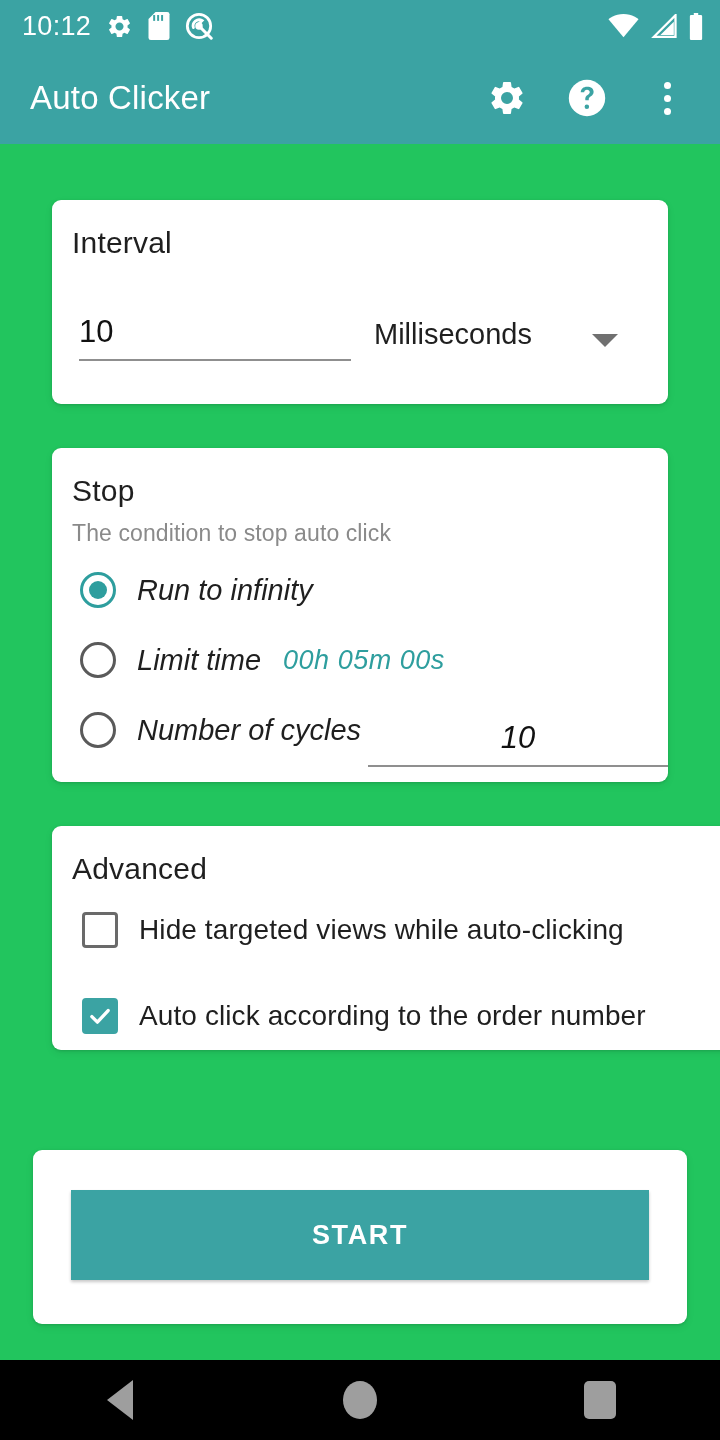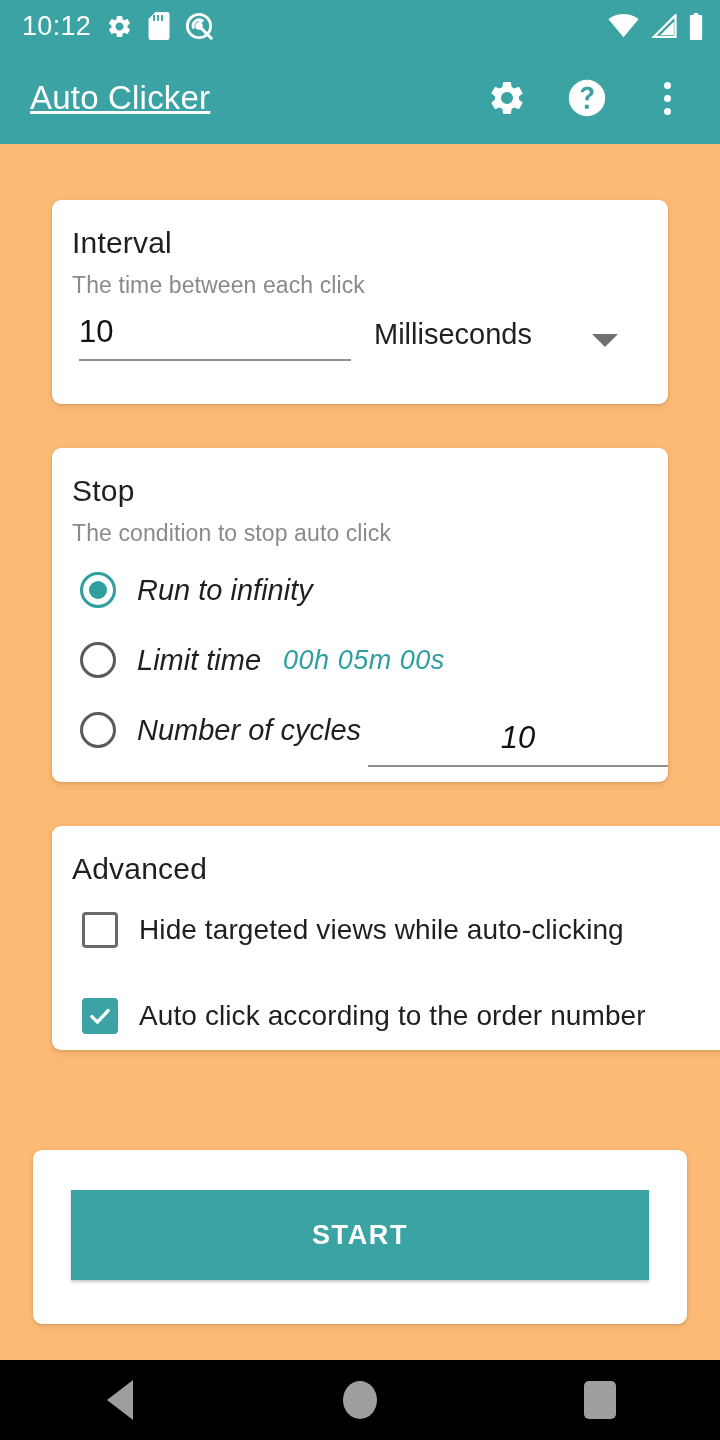--- a/index.html
+++ b/index.html
@@ -26,31 +26,31 @@
   .sb-ico{ display:block; }
 
   
   .appbar{
     height:92px; width:100%;
     background:#3BA3A3;
     display:flex; align-items:center;
     padding:0 20px 0 30px;
   }
   .app-title{
-    color:#fff; font-size:33px; font-weight:400; letter-spacing:.2px;text-decoration:underline;
+    color:#fff; font-size:33px; font-weight:400; letter-spacing:.2px;
   }
   .appbar-actions{ margin-left:auto; display:flex; align-items:center; gap:38px; padding-right:12px;}
   .action{ width:42px; height:42px; display:flex; align-items:center; justify-content:center; cursor:pointer;}
   .dots{ display:flex; flex-direction:column; gap:6px; align-items:center; }
   .dots i{ width:7px; height:7px; border-radius:50%; background:#fff; display:block;}
 
   
   .content{
     position:absolute; top:144px; left:0; right:0; bottom:80px;
-    background:#fdba74;
+    background:#22c55e;
   }
 
   .card{
     position:absolute;
     background:#FFFFFF;
     border-radius:9px;
     box-shadow:0 1px 3px rgba(0,0,0,0.13), 0 3px 9px rgba(0,0,0,0.07);
   }
   #card-interval{ left:52px; width:616px; top:56px;  height:204px; }
   #card-stop    { left:52px; width:616px; top:304px; height:334px; }
@@ -203,21 +203,20 @@
           <i></i>
         </div>
     </div>
   </div>
 </div>
 
 <div class="content">
 
   <div class="card" id="card-interval">
     <div class="card-title">Interval</div>
-    <div class="card-sub">The time between each click</div>
     <div class="interval-row">
       <div class="num-input">
         <span>10</span>
       </div>
       <div class="unit">
         <span>Milliseconds</span>
       </div>
       <div class="caret"></div>
     </div>
   </div>

